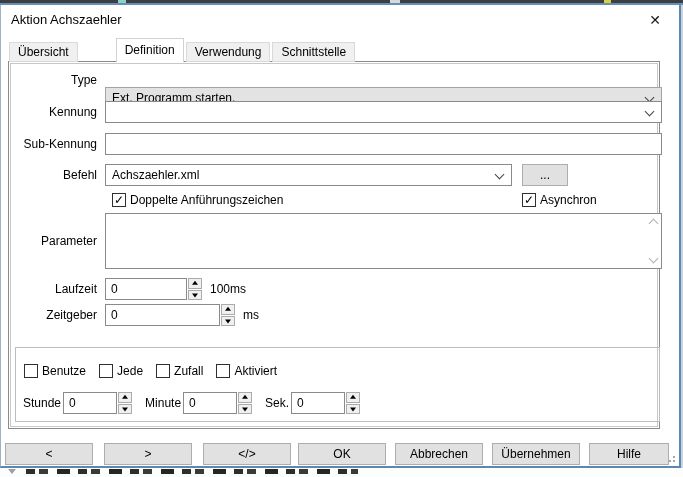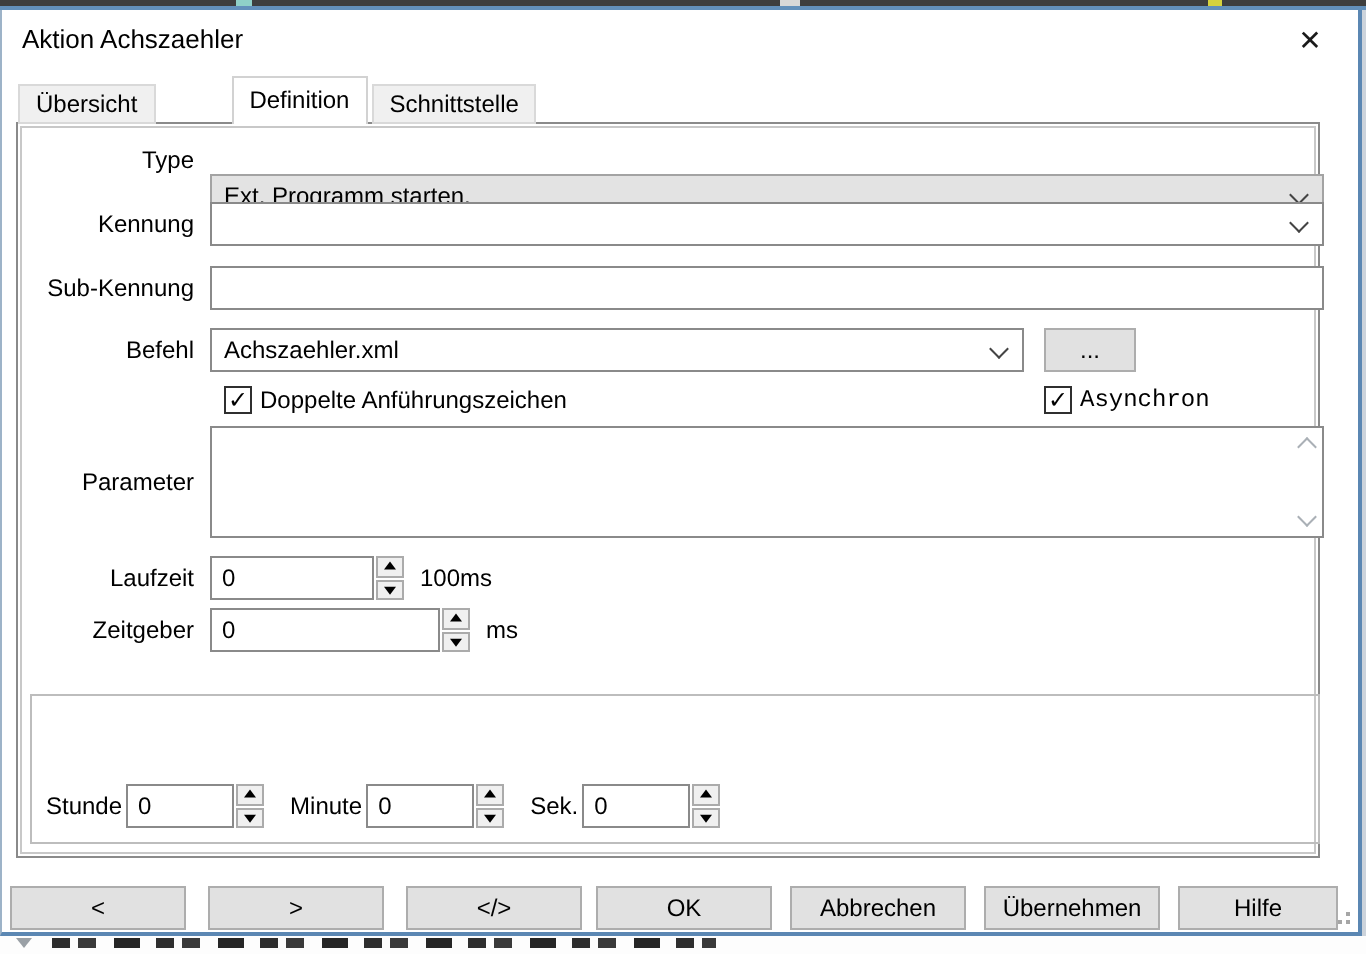--- a/index.html
+++ b/index.html
@@ -104,20 +104,21 @@
   <div class="dialog">
 
     <div class="titlebar">
       <span class="title">Aktion Achszaehler</span>
       <span class="close-btn">✕</span>
     </div>
 
     <div class="tabbar">
       <div class="tab">Übersicht</div>
       <div class="tab active">Definition</div>
+      <div class="tab">Verwendung</div>
       <div class="tab">Schnittstelle</div>
     </div>
 
     <div class="panel">
 
       <div class="flabel" style="top:7px;">Type</div>
       <div class="combo gray" style="left:96px;top:7px;width:557px;">
         <span class="combo-text">Ext. Programm starten.</span>
         <span class="chev"></span>
       </div>
@@ -134,21 +135,21 @@
       <div class="flabel" style="top:102px;">Befehl</div>
       <div class="combo" style="left:96px;top:102px;width:407px;">
         <span class="combo-text">Achszaehler.xml</span>
         <span class="chev"></span>
       </div>
       <div class="push-btn" style="left:513px;top:102px;width:46px;">...</div>
 
       <div class="cb abs checked" style="left:103px;top:131px;">✓</div>
       <div class="cblabel" style="left:121px;top:131px;">Doppelte Anführungszeichen</div>
       <div class="cb abs checked" style="left:513px;top:131px;">✓</div>
-      <div class="cblabel" style="left:531px;top:131px;font-family:Liberation Mono, monospace;">Asynchron</div>
+      <div class="cblabel" style="left:531px;top:131px;">Asynchron</div>
 
       <div class="flabel" style="top:168px;">Parameter</div>
       <div class="parea-wrap">
         <textarea class="parea" style=""></textarea>
         <span class="schev up"></span>
         <span class="schev down"></span>
       </div>
 
       <div class="flabel" style="top:216px;">Laufzeit</div>
       <input class="tinput" style="left: 96px; top: 216px; width: 82px;" value="0">
@@ -161,20 +162,38 @@
       <div class="flabel" style="top:242px;">Zeitgeber</div>
       <input class="tinput" style="left: 96px; top: 242px; width: 115px;" value="0">
       <div class="spin" style="left:212px;top:242px;">
         <div class="half up"></div>
         <div class="half down"></div>
       </div>
       <span class="unit" style="left:234px;top:242px;">ms</span>
 
       <div class="group">
 
+        <div class="gchecks">
+          <div class="gcheck">
+            <div class="cb"></div>
+            <span>Benutze</span>
+          </div>
+          <div class="gcheck">
+            <div class="cb"></div>
+            <span>Jede</span>
+          </div>
+          <div class="gcheck">
+            <div class="cb"></div>
+            <span>Zufall</span>
+          </div>
+          <div class="gcheck">
+            <div class="cb"></div>
+            <span>Aktiviert</span>
+          </div>
+        </div>
 
         <div class="gtime">
           <span class="glabel">Stunde</span>
           <input value="0" style="">
           <div class="spin inline">
             <div class="half up"></div>
             <div class="half down"></div>
           </div>
           <span class="gap"></span>
           <span class="glabel">Minute</span>

